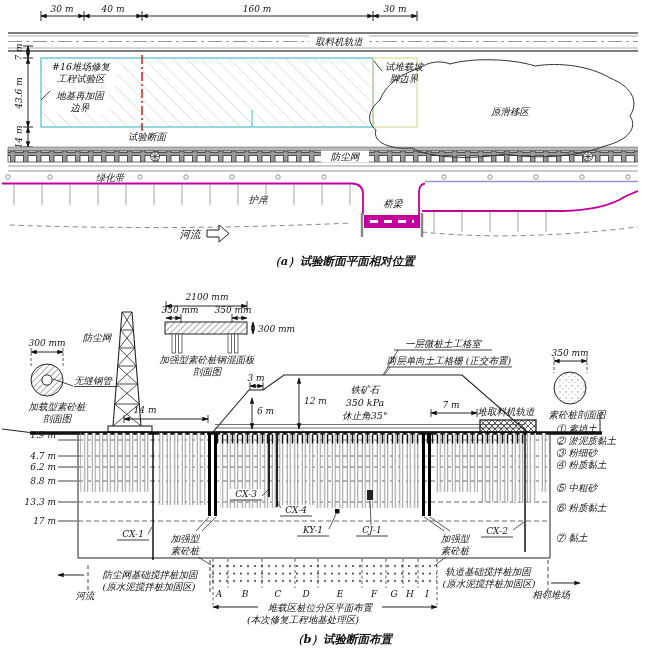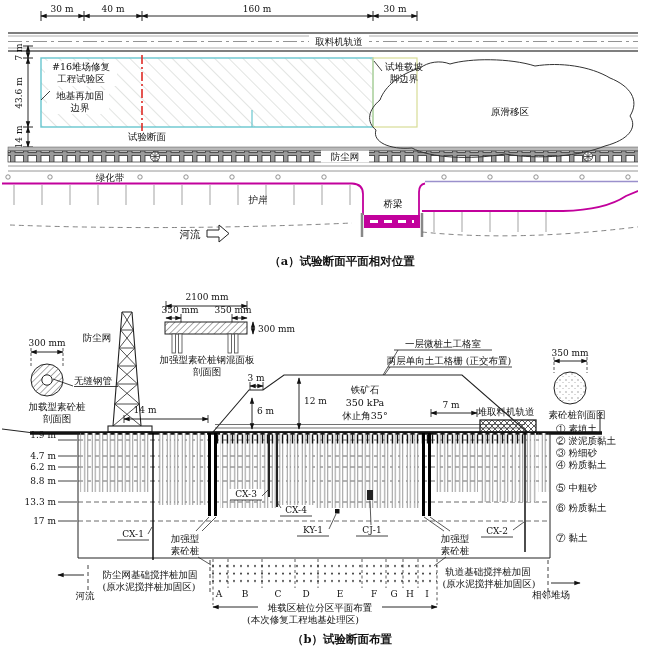--- a/index.html
+++ b/index.html
@@ -1,16 +1,16 @@
 <!DOCTYPE html>
 <html><head>
 <meta charset="utf-8">
 <style>
   html,body{margin:0;padding:0;background:#fff;}
-  .stage{position:relative;width:638px;height:656px;background:#fff;overflow:hidden;}
+  .stage{position:relative;width:638px;height:656px;background:#fff;overflow:hidden;font-style:italic;}
   svg{display:block;}
   text{font-family:"DejaVu Serif","Liberation Serif",serif;fill:#111;}
   .cn{font-size:9.5px;}
   .dim{font-size:9px;}
   .cap{font-size:11.5px;font-weight:bold;}
   .mid{text-anchor:middle;}
   .end{text-anchor:end;}
 </style>
 </head>
 <body>

